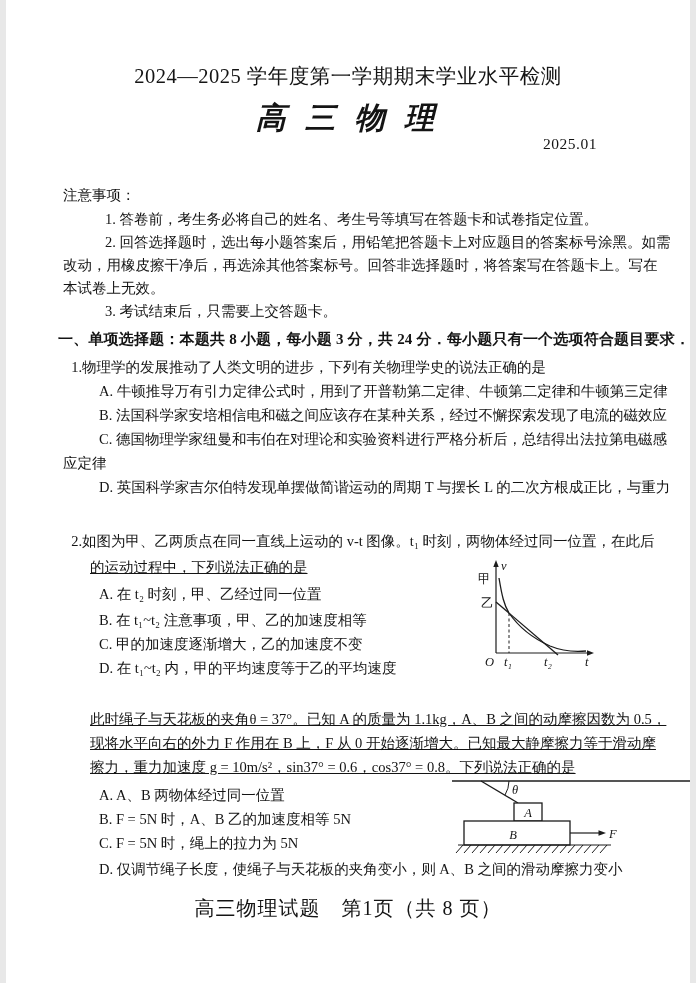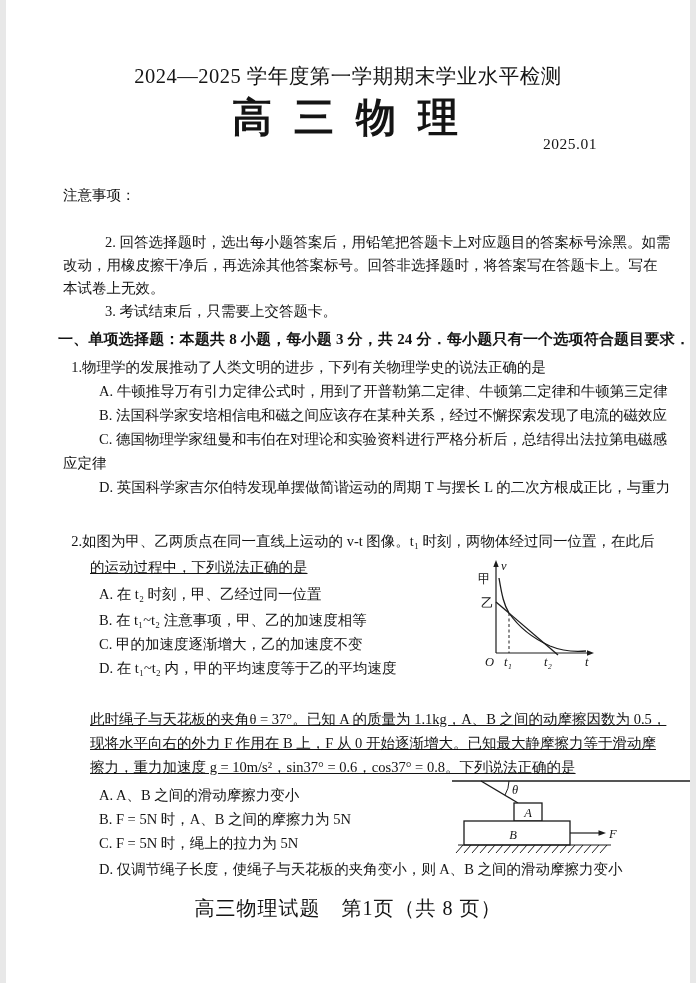--- a/index.html
+++ b/index.html
@@ -9,21 +9,21 @@
     margin:0 auto;
     background:#ffffff;
     color:#141414;
     font-family:"Liberation Serif","DejaVu Serif",serif;
     font-size:14.5px;
     overflow:hidden;
   }
   .ln{position:absolute;white-space:nowrap;line-height:20px;}
   .center{left:0;right:0;text-align:center;}
   .title1{top:66px;font-size:20.5px;letter-spacing:0.5px;}
-  .title2{top:108px;font-size:40px;font-weight:700;letter-spacing:6px;}
+  .title2{top:108px;font-size:30px;font-weight:700;letter-spacing:6px;font-style:italic;}
   .date{left:537px;top:134px;font-size:15.5px;letter-spacing:0.5px;}
   .m57{left:57px;}   
   .m93{left:93px;}   
   .m99{left:99px;}
   .m84{left:84px;text-decoration:underline;}   
   .qline{left:52px;text-align:right;}
   .qnum{display:inline-block;min-width:24px;}
   .heading{
     left:52px;top:329px;
     font-family:Liberation Serif, serif;
@@ -42,20 +42,21 @@
 </head>
 <body>
 
 <div class="page">
 
   <div class="ln center title1">2024—2025 学年度第一学期期末学业水平检测</div>
   <div class="ln center title2">高 三 物 理</div>
   <div class="ln date">2025.01</div>
 
   <div class="ln m57" style="top:185px">注意事项：</div>
+  <div class="ln m99" style="top:209px">1. 答卷前，考生务必将自己的姓名、考生号等填写在答题卡和试卷指定位置。</div>
   <div class="ln m99" style="top:232px">2. 回答选择题时，选出每小题答案后，用铅笔把答题卡上对应题目的答案标号涂黑。如需</div>
   <div class="ln m57" style="top:255px">改动，用橡皮擦干净后，再选涂其他答案标号。回答非选择题时，将答案写在答题卡上。写在</div>
   <div class="ln m57" style="top:278px">本试卷上无效。</div>
   <div class="ln m99" style="top:301px">3. 考试结束后，只需要上交答题卡。</div>
 
   <div class="ln heading">一、单项选择题：本题共 8 小题，每小题 3 分，共 24 分．每小题只有一个选项符合题目要求．</div>
 
   <div class="ln qline" style="top:357px"><span class="qnum">1.</span><span>物理学的发展推动了人类文明的进步，下列有关物理学史的说法正确的是</span></div>
   <div class="ln m93" style="top:381px">A. 牛顿推导万有引力定律公式时，用到了开普勒第二定律、牛顿第二定律和牛顿第三定律</div>
   <div class="ln m93" style="top:405px">B. 法国科学家安培相信电和磁之间应该存在某种关系，经过不懈探索发现了电流的磁效应</div>
@@ -90,22 +91,22 @@
       <text class="svglabel it" x="13" y="110">O</text>
       <text class="svglabel it" x="32" y="110">t₁</text>
       <text class="svglabel it" x="72" y="110">t₂</text>
       <text class="svglabel it" x="113" y="110">t</text>
     </svg>
   </div>
 
   <div class="ln m84" style="top:709px">此时绳子与天花板的夹角θ = 37°。已知 A 的质量为 1.1kg，A、B 之间的动摩擦因数为 0.5，</div>
   <div class="ln m84" style="top:733px">现将水平向右的外力 F 作用在 B 上，F 从 0 开始逐渐增大。已知最大静摩擦力等于滑动摩</div>
   <div class="ln m84" style="top:757px">擦力，重力加速度 g = 10m/s²，sin37° = 0.6，cos37° = 0.8。下列说法正确的是</div>
-  <div class="ln m93" style="top:785px">A. A、B 之间的滑动摩擦力变小</div>
-  <div class="ln m93" style="top:809px">B. F = 5N 时，A、B 之间的摩擦力为 5N</div>
+  <div class="ln m93" style="top:785px">A. A、B 两物体经过同一位置</div>
+  <div class="ln m93" style="top:809px">B. F = 5N 时，A、B 乙的加速度相等 5N</div>
   <div class="ln m93" style="top:833px">C. F = 5N 时，绳上的拉力为 5N</div>
   <div class="ln m93" style="top:859px">D. 仅调节绳子长度，使绳子与天花板的夹角变小，则 A、B 之间的滑动摩擦力变小</div>
 
   <div class="fig" style="left:443px;top:774px;">
     <svg width="250" height="82" viewBox="0 0 250 82">
 
       <line class="axis" x1="3" y1="7" x2="246" y2="7" style="stroke-width:1.4"></line>
 
       <line class="axis" x1="32" y1="7" x2="69" y2="29" style="stroke-width:1.3"></line>
 

